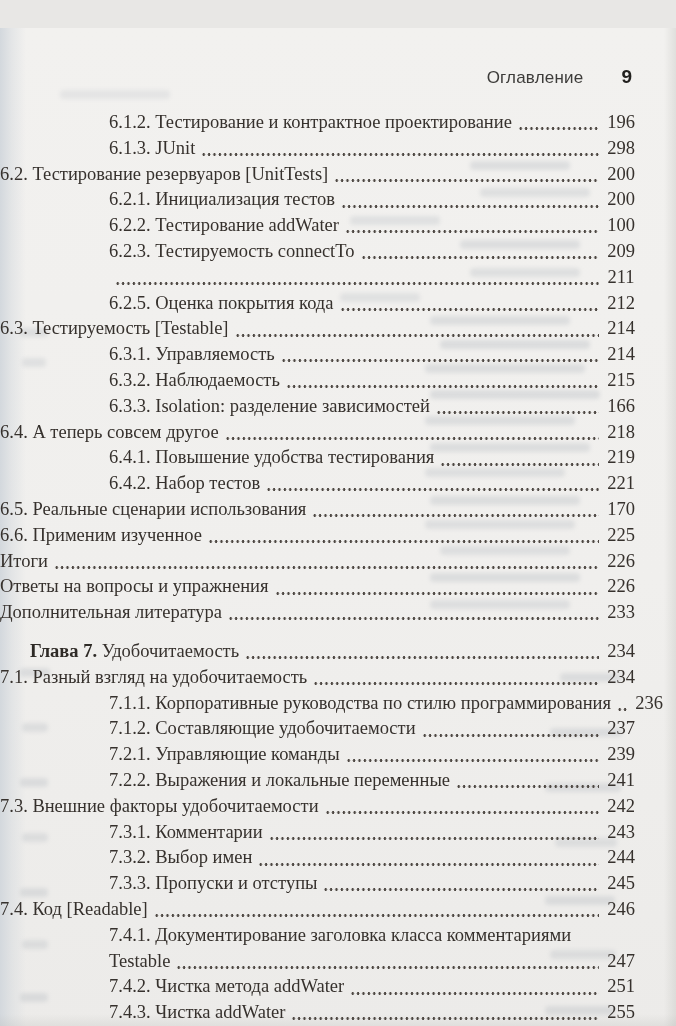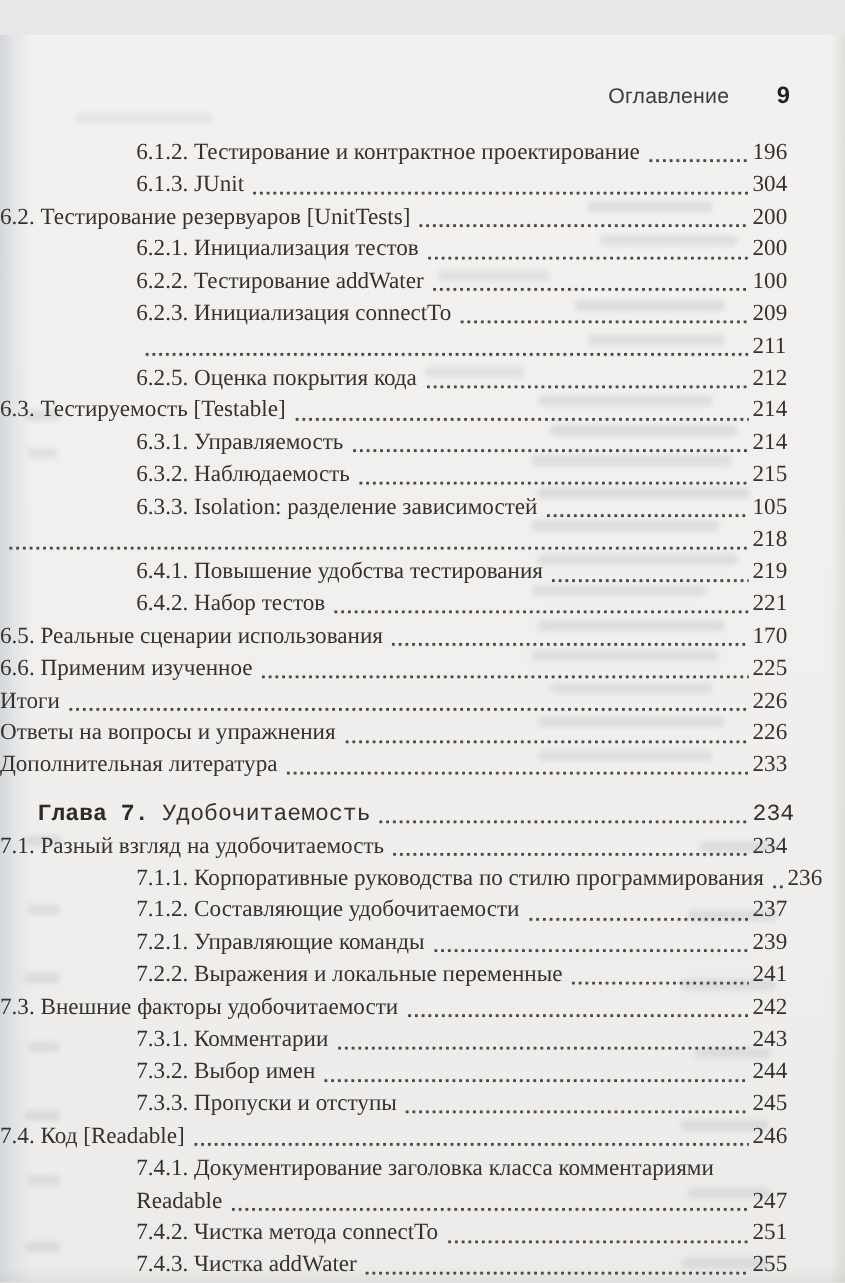--- a/index.html
+++ b/index.html
@@ -48,35 +48,35 @@
   .page-header .hdr-num { font-size: 19px; font-weight: bold; color: #22211f; margin-left: 38px; }
 
   .toc {
     position: absolute; top: 82px; left: 0; right: 36px;
   }
   .row {
     display: flex; align-items: flex-end;
     min-height: 25.8px; line-height: 25.8px;
     font-size: 18.5px; color: #36312d;
   }
-  .row.lvl0 { padding-left: 30px; font-family: Liberation Mono, monospace; }
+  .row.lvl0 { padding-left: 30px; }
   .row.lvl1 { }
   .row.lvl2 { padding-left: 109px; }
   .row.gap  { margin-top: 13px; }
   .row .label { white-space: nowrap; }
   .row .label b { font-weight: bold; color: #2e2a26; }
   .leader {
     flex: 1 1 auto; min-width: 10px; height: 5px;
     align-self: flex-end; margin: 0 3px 4.5px 6px;
     background-image: radial-gradient(circle, #4e4843 1.15px, rgba(0,0,0,0) 1.5px);
     background-size: 5.4px 5px;
     background-repeat: repeat-x;
     background-position: left center;
   }
-  .pagenum { min-width: 38px; text-align: left; color: #36312d; }
+  .pagenum { min-width: 38px; text-align: center; color: #36312d; }
 </style>
 </head>
 <body>
 
 <div class="page">
   <div class="edge-left"></div>
   <div class="edge-right"></div>
   <div class="edge-bottom"></div>
   <div class="ghosts" id="ghosts">
       <div class="ghost" style="left: 470px; top: 133px; width: 100px; opacity: 0.3;"></div>
@@ -123,39 +123,39 @@
 
   <main class="toc" id="toc">
       <div class="row lvl2">
         <span class="label"><span>6.1.2. Тестирование и контрактное проектирование</span></span>
         <span class="leader"></span>
         <span class="pagenum">196</span>
       </div>
       <div class="row lvl2">
         <span class="label"><span>6.1.3. JUnit</span></span>
         <span class="leader"></span>
-        <span class="pagenum">304</span>
+        <span class="pagenum">298</span>
       </div>
       <div class="row lvl1">
         <span class="label"><span>6.2. Тестирование резервуаров [UnitTests]</span></span>
         <span class="leader"></span>
         <span class="pagenum">200</span>
       </div>
       <div class="row lvl2">
         <span class="label"><span>6.2.1. Инициализация тестов</span></span>
         <span class="leader"></span>
         <span class="pagenum">200</span>
       </div>
       <div class="row lvl2">
         <span class="label"><span>6.2.2. Тестирование addWater</span></span>
         <span class="leader"></span>
         <span class="pagenum">100</span>
       </div>
       <div class="row lvl2">
-        <span class="label"><span>6.2.3. Инициализация connectTo</span></span>
+        <span class="label"><span>6.2.3. Тестируемость connectTo</span></span>
         <span class="leader"></span>
         <span class="pagenum">209</span>
       </div>
       <div class="row lvl2">
         <span class="leader"></span>
         <span class="pagenum">211</span>
       </div>
       <div class="row lvl2">
         <span class="label"><span>6.2.5. Оценка покрытия кода</span></span>
         <span class="leader"></span>
@@ -172,23 +172,24 @@
         <span class="pagenum">214</span>
       </div>
       <div class="row lvl2">
         <span class="label"><span>6.3.2. Наблюдаемость</span></span>
         <span class="leader"></span>
         <span class="pagenum">215</span>
       </div>
       <div class="row lvl2">
         <span class="label"><span>6.3.3. Isolation: разделение зависимостей</span></span>
         <span class="leader"></span>
-        <span class="pagenum">105</span>
-      </div>
-      <div class="row lvl1">
+        <span class="pagenum">166</span>
+      </div>
+      <div class="row lvl1">
+        <span class="label"><span>6.4. А теперь совсем другое</span></span>
         <span class="leader"></span>
         <span class="pagenum">218</span>
       </div>
       <div class="row lvl2">
         <span class="label"><span>6.4.1. Повышение удобства тестирования</span></span>
         <span class="leader"></span>
         <span class="pagenum">219</span>
       </div>
       <div class="row lvl2">
         <span class="label"><span>6.4.2. Набор тестов</span></span>
@@ -272,26 +273,26 @@
       </div>
       <div class="row lvl1">
         <span class="label"><span>7.4. Код [Readable]</span></span>
         <span class="leader"></span>
         <span class="pagenum">246</span>
       </div>
       <div class="row lvl2">
         <span class="label"><span>7.4.1. Документирование заголовка класса комментариями</span></span>
       </div>
       <div class="row lvl2">
-        <span class="label"><span>Readable</span></span>
+        <span class="label"><span>Testable</span></span>
         <span class="leader"></span>
         <span class="pagenum">247</span>
       </div>
       <div class="row lvl2">
-        <span class="label"><span>7.4.2. Чистка метода connectTo</span></span>
+        <span class="label"><span>7.4.2. Чистка метода addWater</span></span>
         <span class="leader"></span>
         <span class="pagenum">251</span>
       </div>
       <div class="row lvl2">
         <span class="label"><span>7.4.3. Чистка addWater</span></span>
         <span class="leader"></span>
         <span class="pagenum">255</span>
       </div>
     </main>
 </div>

